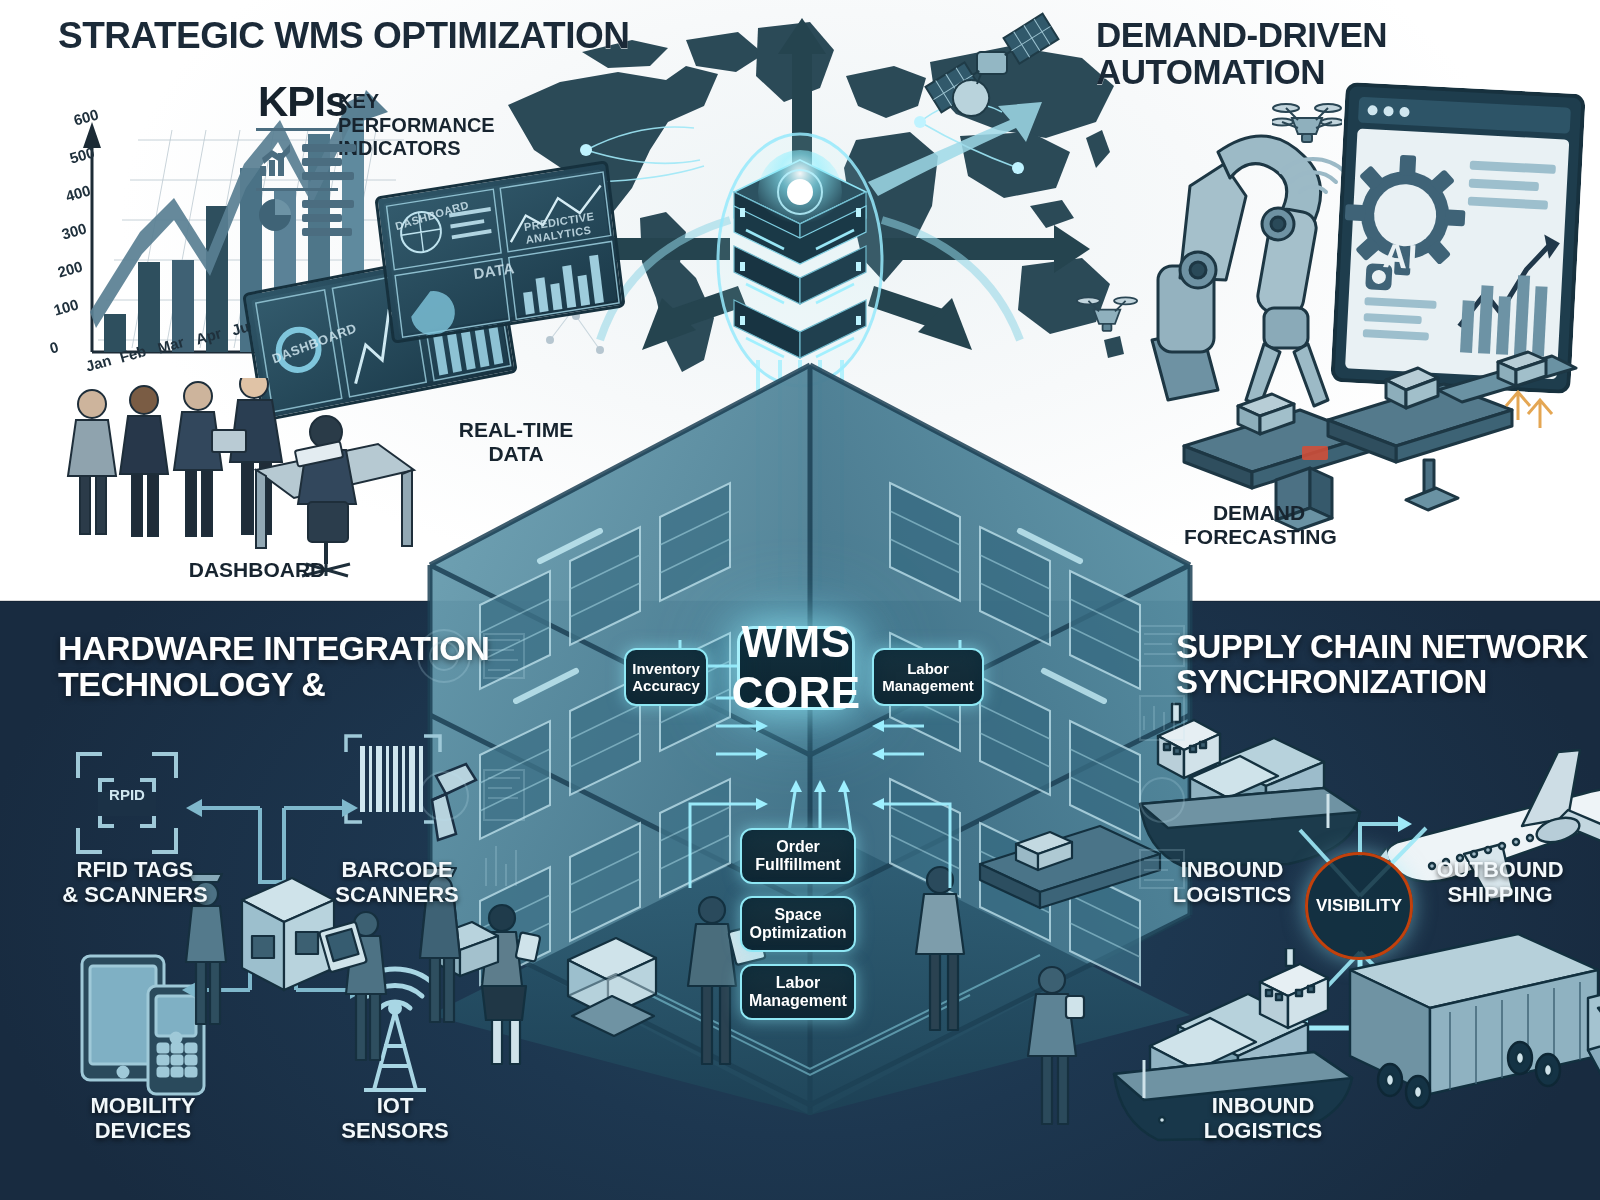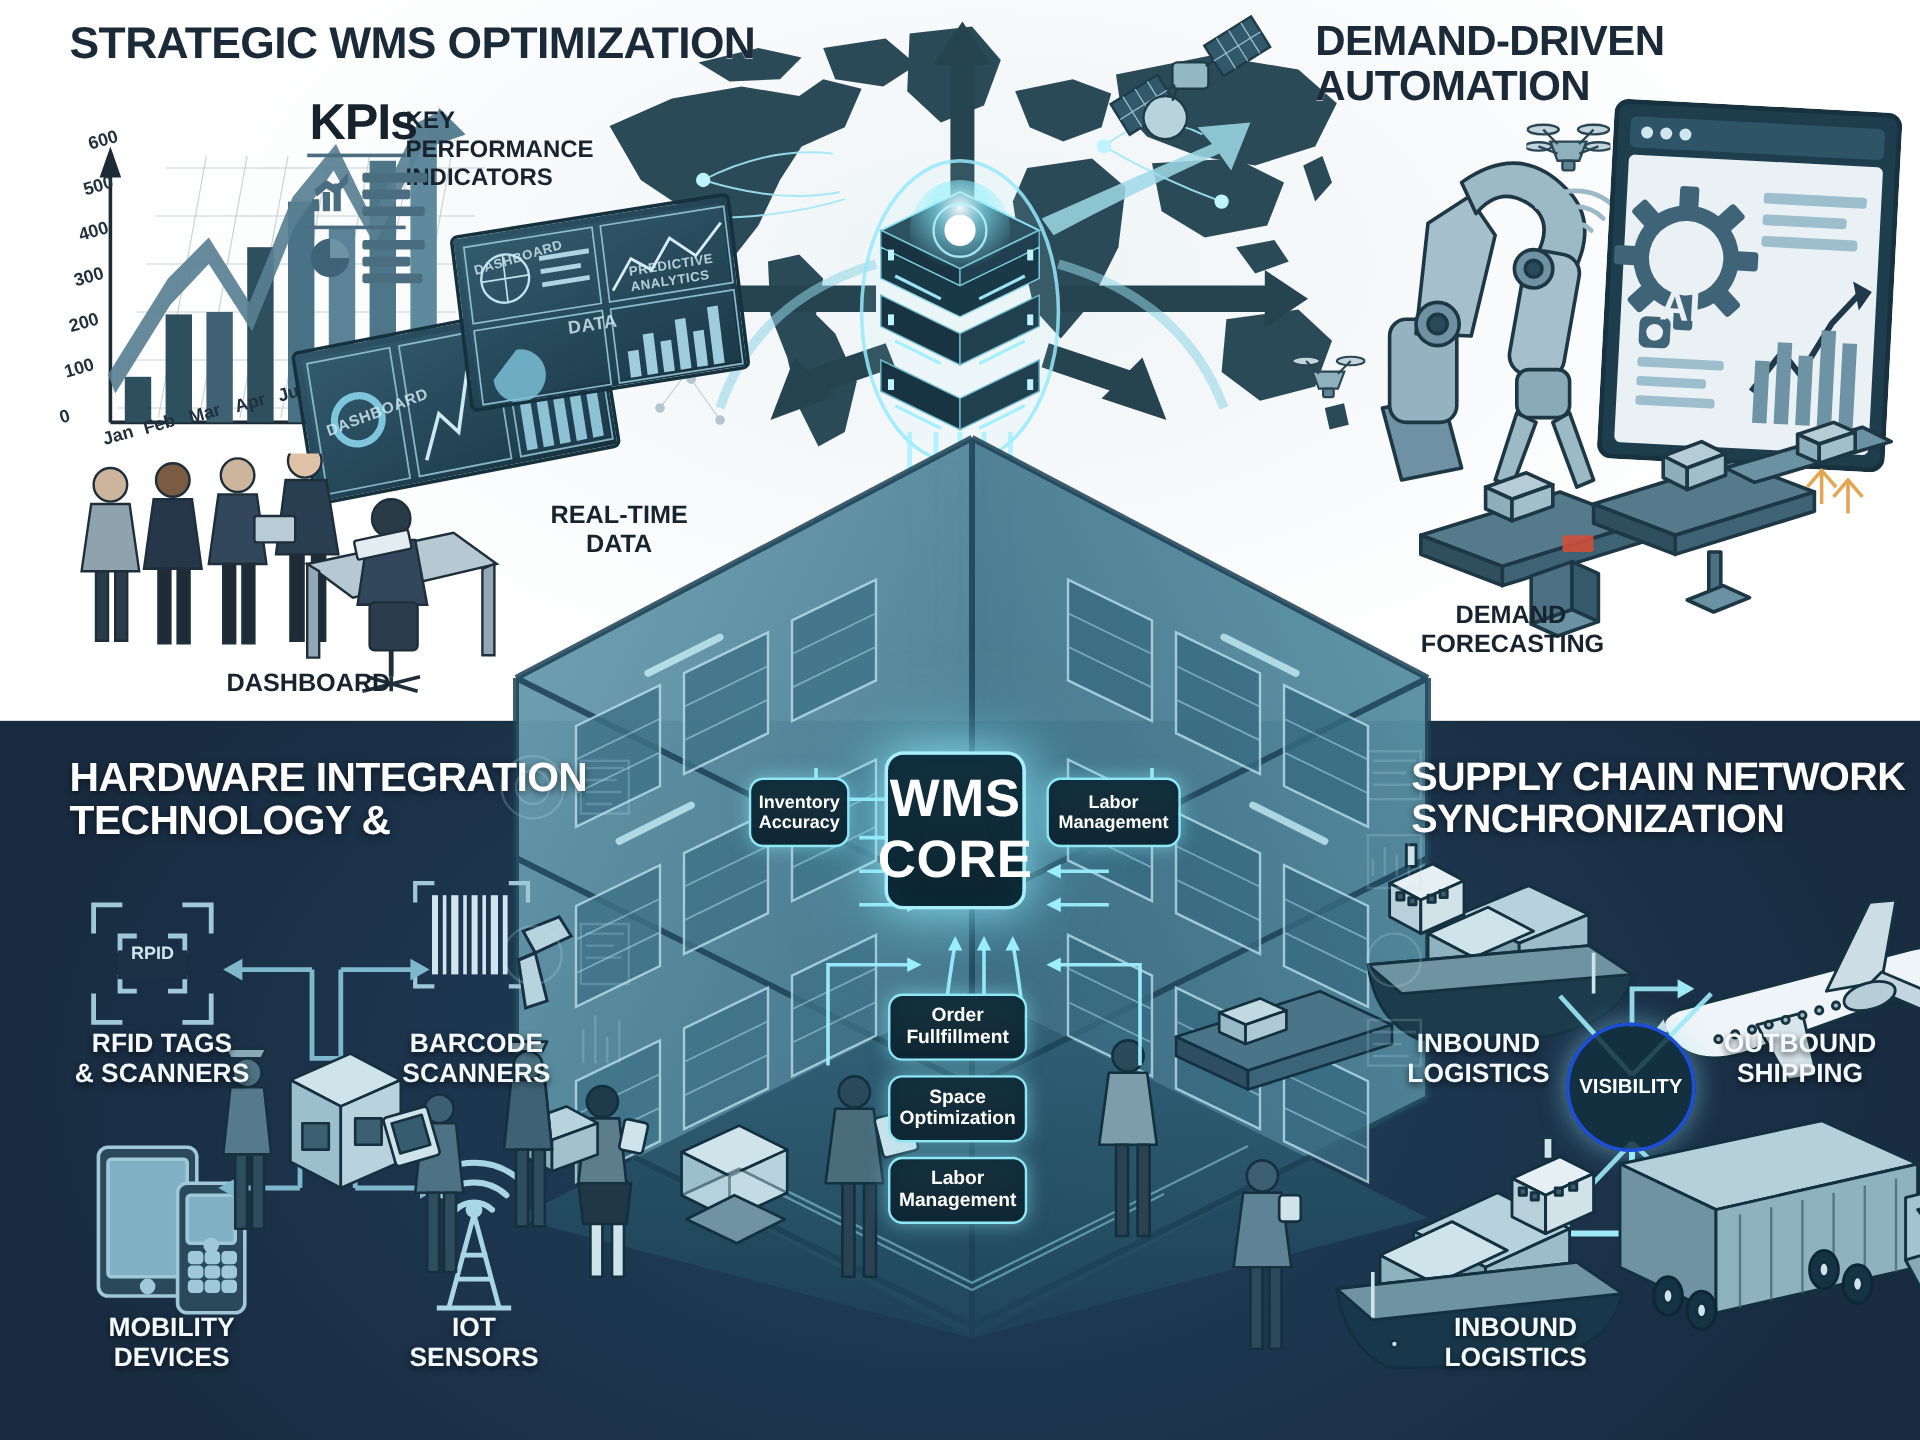--- a/index.html
+++ b/index.html
@@ -89,21 +89,21 @@
   }
   .screen .bezel { position:absolute; inset: 5px; background: linear-gradient(160deg,#335b6d,#1b3a4a); border-radius:3px; }
   .screen .txt {
     position: absolute; color: #cfe6ef; font-weight: 800; font-size: 12px;
     letter-spacing: .5px; text-transform: uppercase; opacity:.85;
   }
   .kpi-line { position:absolute; background:#4b6d80; border-radius:2px; }
 
   .circle-node {
     position: absolute; border-radius: 50%;
-    border: 3px solid #1d4ed8;
+    border: 3px solid #c2410c;
     background: rgba(18,48,64,.85);
     color:#fff; font-weight:800; display:flex; align-items:center; justify-content:center;
     box-shadow: 0 0 22px rgba(150,235,250,.5);
   }
 
   .divider-line { position:absolute; left:0; top:600px; width:1600px; height:2px; background:rgba(0,0,0,.15); }
 </style>
 </head>
 <body>
 
@@ -784,21 +784,21 @@
       <path d="M228 46 l-12 -6 v12 Z"></path>
         <path d="M332 46 l12 -6 v12 Z"></path>
       <path d="M228 184 l-12 -6 v12 Z"></path>
         <path d="M332 184 l12 -6 v12 Z"></path>
       <path d="M256 160 l-6 12 h12 Z"></path>
         <path d="M280 160 l-6 12 h12 Z"></path>
         <path d="M304 160 l-6 12 h12 Z"></path>
     </g>
   </svg>
 
-  <div class="node core" style="left:737px;top:626px;width:118px;height:132px;flex-direction:column;">
+  <div class="node core" style="left:737px;top:626px;width:118px;height:84px;flex-direction:column;">
     <span>WMS</span>
     <span>CORE</span>
   </div>
 
   <div class="node" style="left:624px;top:648px;width:84px;height:58px;font-size:15px;flex-direction:column;">
     <span>Inventory</span>
     <span>Accuracy</span>
   </div>
 
   <div class="node" style="left:872px;top:648px;width:112px;height:58px;font-size:15px;flex-direction:column;">

